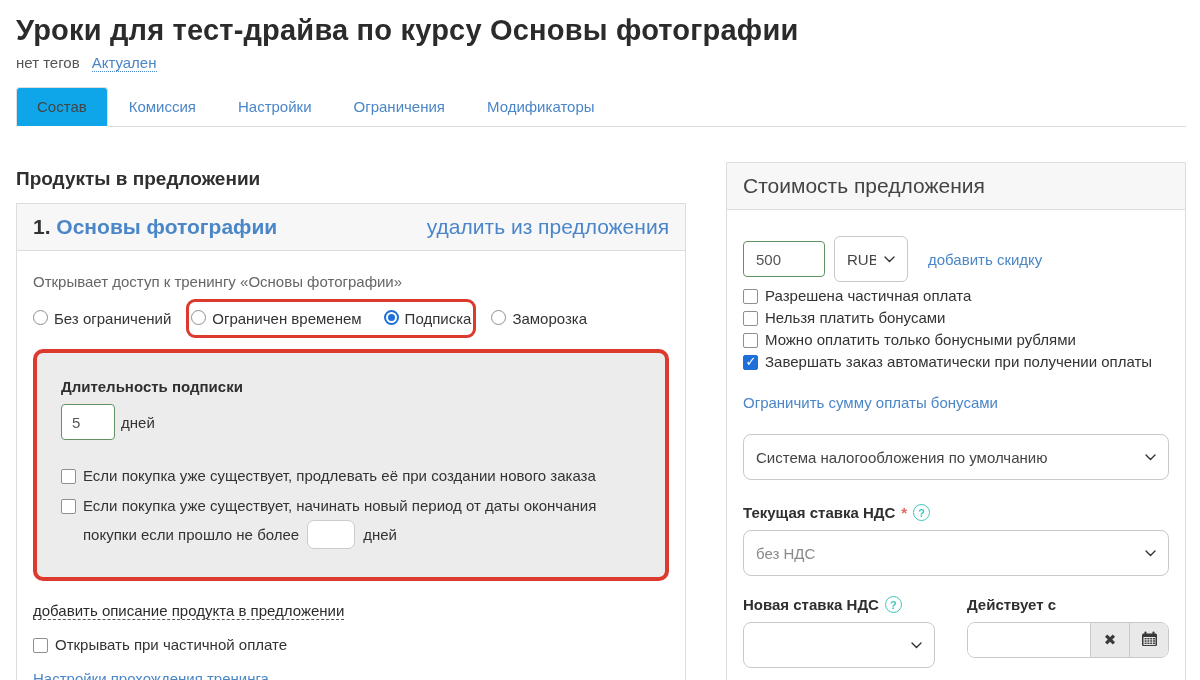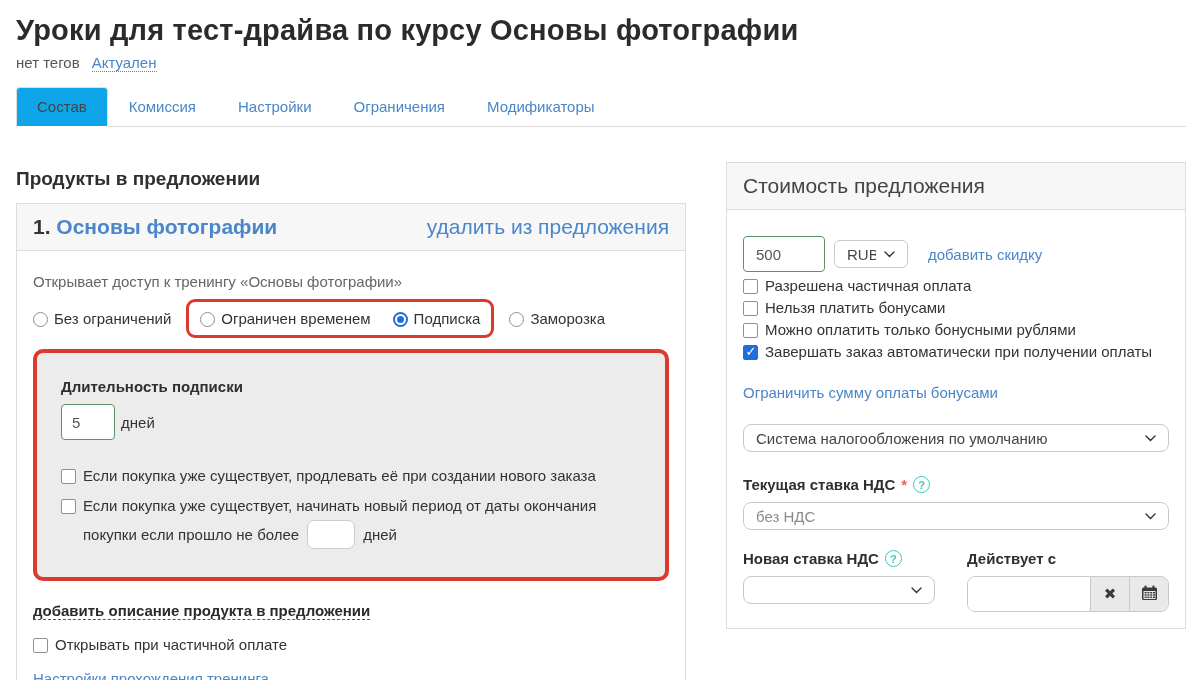--- a/index.html
+++ b/index.html
@@ -79,47 +79,46 @@
     color: var(--link, #4a86c8);
     text-decoration: none;
     border-bottom: 1px dotted var(--link, #4a86c8);
     cursor: pointer;
   }
   a.dashed-dark-link {
     color: #2b2b2b;
     text-decoration: none;
     border-bottom: 1px dashed #555;
     cursor: pointer;
-    font-weight: bold;
   }
 
   .product-title { font-weight: bold; }
   .product-title .num { color: #333; }
   .product-title .name { color: var(--link, #4a86c8); cursor: pointer; }
   .product-desc { color: #666; margin: 6px 0 0; }
 
   
   .radio-row { display: flex; align-items: center; margin-top: 20px; gap: 15px; }
-  .radio-item { display: inline-flex; align-items: flex-end; gap: 6px; cursor: pointer; white-space: nowrap; }
+  .radio-item { display: inline-flex; align-items: flex-start; gap: 6px; cursor: pointer; white-space: nowrap; }
   .radio {
     width: 15px; height: 15px; flex: 0 0 15px;
     border: 1px solid #8f8f8f; border-radius: 50%;
     background: #fff; position: relative;
   }
   .radio.checked { border: 2px solid var(--blue, #1e6fd9); }
   .radio.checked::after {
     content: ""; position: absolute; left: 2px; top: 2px;
     width: 7px; height: 7px; border-radius: 50%;
     background: var(--blue, #1e6fd9);
   }
   .red-inline-box {
     display: inline-flex; align-items: center; gap: 22px;
     border: 3px solid var(--annotation, #dd3a2e);
     border-radius: 9px;
-    padding: 8px 11px;
+    padding: 8px 2px;
     margin: -11px 0;
   }
 
   .cb-row { display: flex; align-items: flex-start; gap: 7px; cursor: pointer; }
   .checkbox {
     width: 15px; height: 15px; flex: 0 0 15px;
     border: 1px solid #8f8f8f; border-radius: 2px;
     background: #fff; position: relative; margin-top: 2px;
   }
   .checkbox.checked { background: var(--blue, #1e6fd9); border-color: var(--blue, #1e6fd9); }
@@ -160,21 +159,21 @@
 
   
   .price-row { display: flex; align-items: center; margin: 10px 0 0; }
   .price-input {
     width: 82px; height: 36px;
     border: 1px solid var(--green, #5f9365); border-radius: 4px;
     background: #fff; padding: 0 12px; font-size: 15px; color: #555;
     font-family: inherit; outline: none;
   }
   .select {
-    height: 28px; border: 1px solid #c9c9c9; border-radius: 6px;
+    height: 46px; border: 1px solid #c9c9c9; border-radius: 6px;
     background: #fff; display: flex; align-items: center;
     padding: 0 12px; color: #444; cursor: pointer;
   }
   .select .sel-text { flex: 1; white-space: nowrap; overflow: hidden; }
   .select .chev { display: flex; margin-left: 8px; }
   .currency-select { width: 74px; margin-left: 9px; }
   .add-discount { margin-left: 20px; }
   .rp-cb { margin-top: 5px; align-items: center; }
   .rp-link { margin-top: 24px; display: inline-block; }
   .wide-select { margin-top: 23px; border-radius: 8px; }

